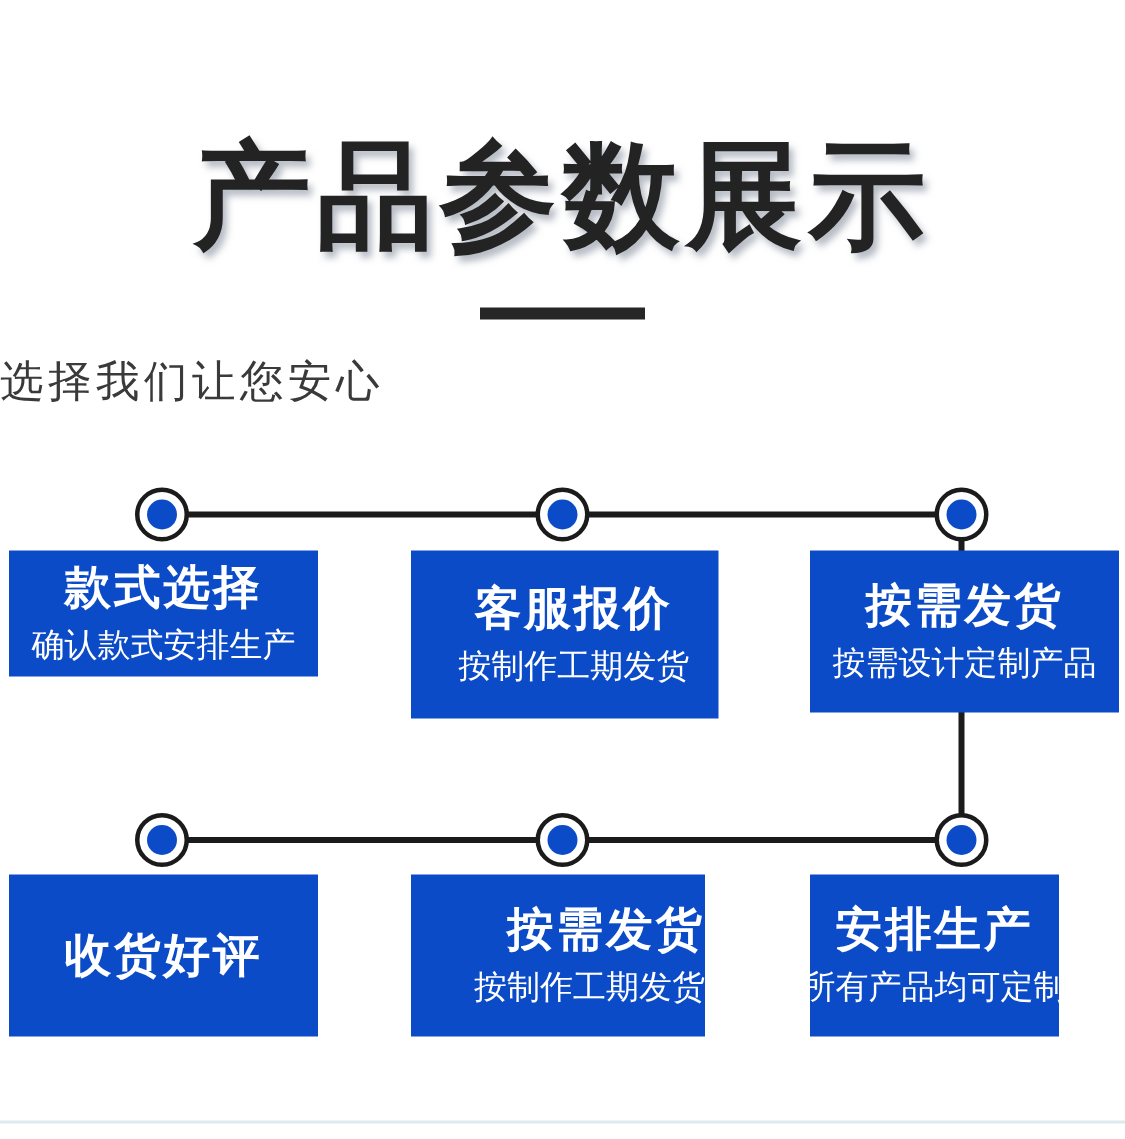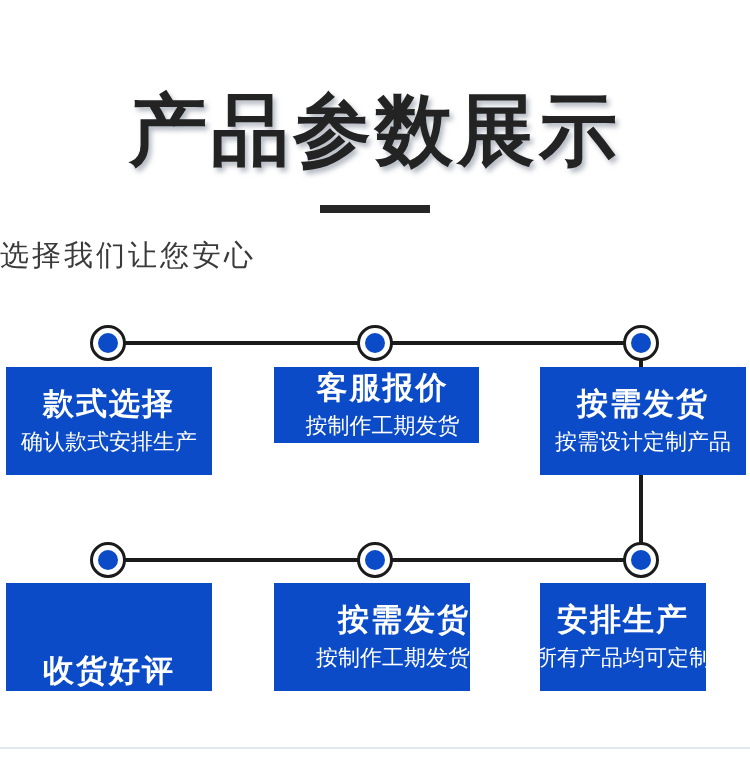--- a/index.html
+++ b/index.html
@@ -166,36 +166,36 @@
     <div class="conn-line conn-h" style="left:108px; top:558px; width:533px;"></div>
 
     <div class="node-dot" style="left:108px; top:343px;"></div>
     <div class="node-dot" style="left:375px; top:343px;"></div>
     <div class="node-dot" style="left:641px; top:343px;"></div>
 
     <div class="node-dot" style="left:108px; top:560px;"></div>
     <div class="node-dot" style="left:375px; top:560px;"></div>
     <div class="node-dot" style="left:641px; top:560px;"></div>
 
-    <div class="card" style="left:6px; top:367px; width:206px; height:108px;">
+    <div class="card" style="left:6px; top:367px; width:206px; height:84px;">
       <div class="card-title">款式选择</div>
       <div class="card-desc">确认款式安排生产</div>
     </div>
 
-    <div class="card" style="left:274px; top:367px; width:205px; height:76px;padding-left:12px;">
+    <div class="card" style="left:274px; top:367px; width:205px; height:112px;padding-left:12px;">
       <div class="card-title">客服报价</div>
       <div class="card-desc">按制作工期发货</div>
     </div>
 
     <div class="card" style="left:540px; top:367px; width:206px; height:108px;">
       <div class="card-title">按需发货</div>
       <div class="card-desc">按需设计定制产品</div>
     </div>
 
-    <div class="card" style="left:6px; top:583px; width:206px; height:108px;justify-content:flex-end;">
+    <div class="card" style="left:6px; top:583px; width:206px; height:108px;">
       <div class="card-title">收货好评</div>
     </div>
 
     <div class="card" style="left:274px; top:583px; width:196px; height:108px;align-items:flex-end;">
       <div class="card-title">按需发货</div>
       <div class="card-desc">按制作工期发货</div>
     </div>
 
     <div class="card" style="left:540px; top:583px; width:166px; height:108px;">
       <div class="card-title">安排生产</div>

